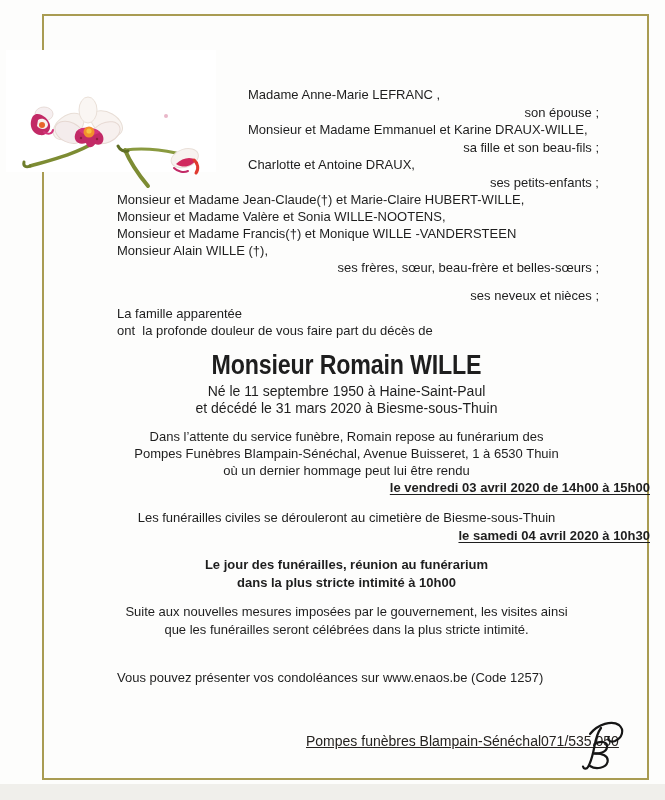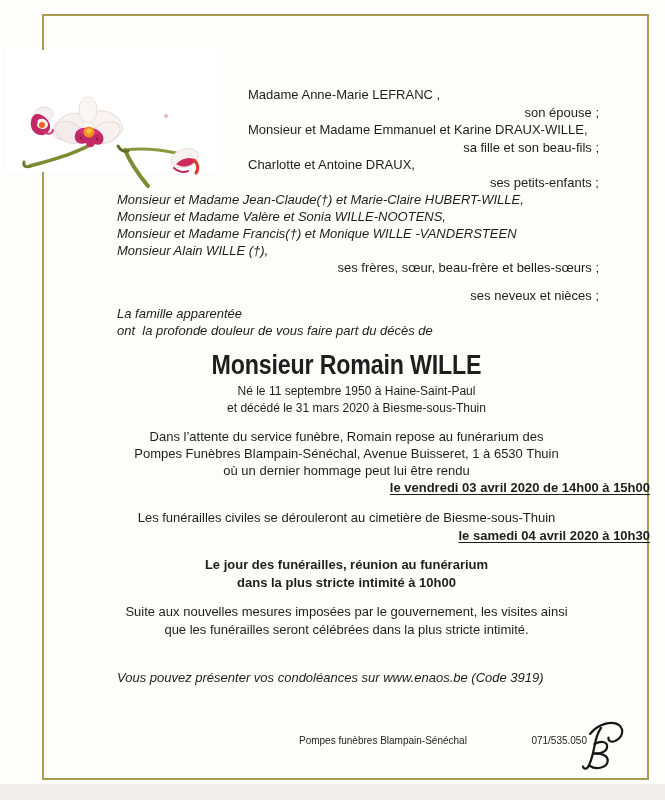--- a/index.html
+++ b/index.html
@@ -4,29 +4,29 @@
 <style>
   html,body{margin:0;padding:0;}
   body{width:665px;height:800px;background:#ffffff;position:relative;overflow:hidden;
        font-family:"Liberation Sans", sans-serif;}
   .page{position:absolute;left:0;top:0;width:665px;height:800px;background:#fdfdfc;}
   .frame{position:absolute;left:42px;top:14px;width:607px;height:766px;
          border:2px solid #a99c52;box-sizing:border-box;}
   .below-strip{position:absolute;left:0;top:784px;width:665px;height:16px;background:#f0efeb;}
   .ln{position:absolute;white-space:pre;font-size:13px;line-height:17px;color:#1e1e1e;}
   .lx248{left:248px;}
-  .lx117{left:117px;font-style:italic;}
+  .lx117{left:117px;}
   .r{right:66px;text-align:right;}
   .c{left:43px;width:607px;text-align:center;}
   .b{font-weight:bold;}
   .bu{font-weight:bold;text-decoration:underline;text-underline-offset:2px;text-align:right;}
   .title{font-size:27px;line-height:30px;font-weight:bold;transform:scaleX(0.86);letter-spacing:-0.2px;}
-  .sub{font-size:12px;margin-left:10px;}
-  .footer-rows{position:absolute;left:299px;top:733px;width:288px;font-size:10px;
-               line-height:16px;color:#262320;}
+  .sub{font-size:14px;}
+  .footer-rows{position:absolute;left:306px;top:733px;width:288px;font-size:14px;
+               line-height:16px;color:#262320;text-decoration:underline;}
   .footer-row{display:flex;justify-content:space-between;white-space:pre;}
   .orchid{position:absolute;left:6px;top:50px;}
   .logo{position:absolute;left:580px;top:716px;}
 </style>
 </head>
 <body>
 
 <div class="page">
 
   <div class="frame"></div>
@@ -100,21 +100,21 @@
 
   <div class="ln c" style="top:509px">Les funérailles civiles se dérouleront au cimetière de Biesme-sous-Thuin</div>
   <div class="ln c bu" style="top:527px">le samedi 04 avril 2020 à 10h30</div>
 
   <div class="ln c b" style="top:556px">Le jour des funérailles, réunion au funérarium</div>
   <div class="ln c b" style="top:574px">dans la plus stricte intimité à 10h00</div>
 
   <div class="ln c" style="top:603px">Suite aux nouvelles mesures imposées par le gouvernement, les visites ainsi</div>
   <div class="ln c" style="top:621px">que les funérailles seront célébrées dans la plus stricte intimité.</div>
 
-  <div class="ln lx117" style="top:669px">Vous pouvez présenter vos condoléances sur www.enaos.be (Code 3919)</div>
+  <div class="ln lx117" style="top:669px">Vous pouvez présenter vos condoléances sur www.enaos.be (Code 1257)</div>
 
   <div class="footer-rows">
     <div class="footer-row">
       <span>Pompes funèbres Blampain-Sénéchal</span>
       <span>071/535.050</span>
     </div>
   </div>
 
   <svg class="logo" width="46" height="58" viewBox="0 0 46 58">
     <g fill="none" stroke="#161616" stroke-width="2.2" stroke-linecap="round">

